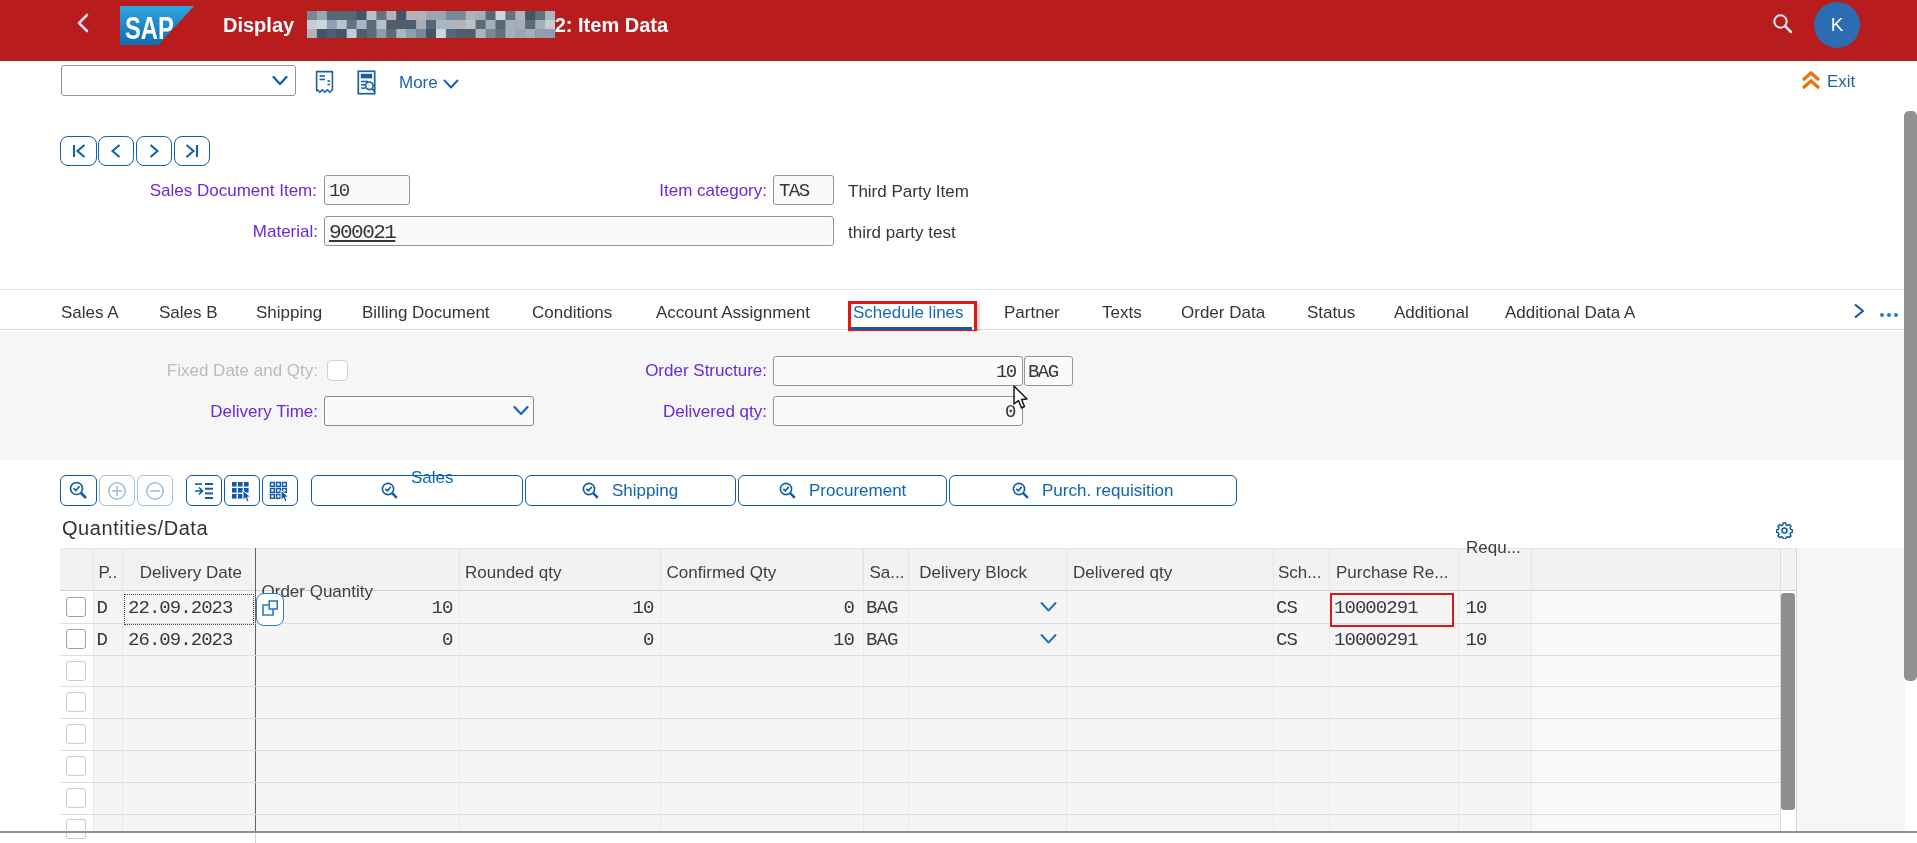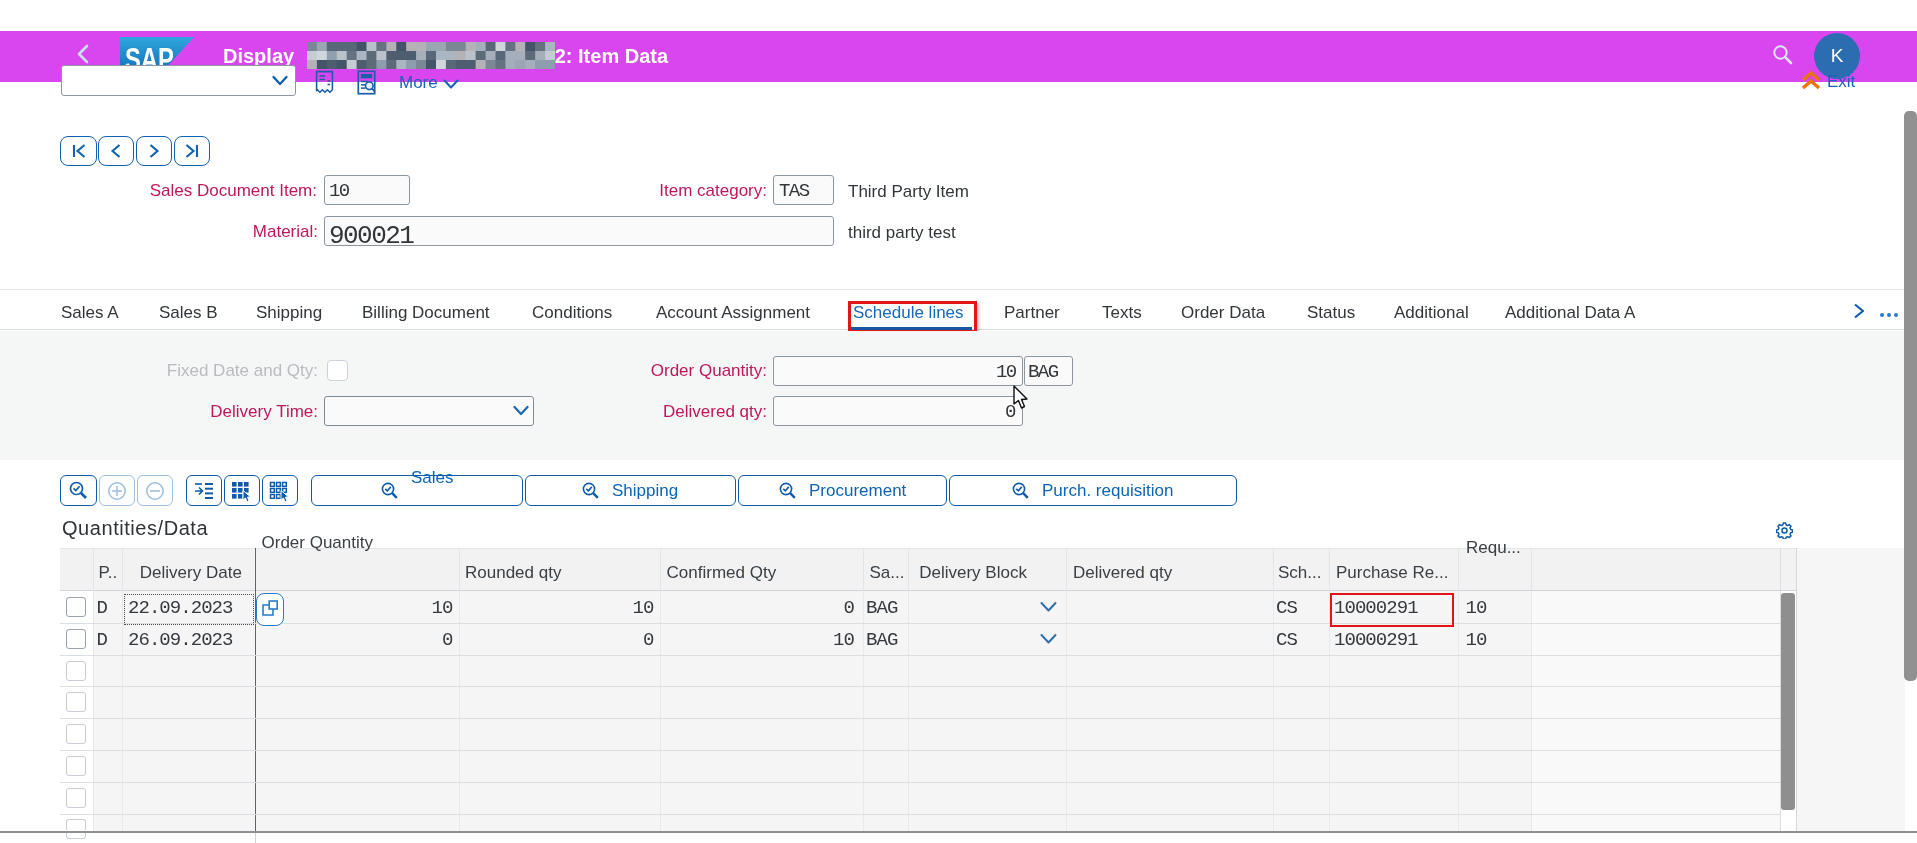--- a/index.html
+++ b/index.html
@@ -1,24 +1,24 @@
 <!DOCTYPE html>
 <html><head>
 <meta charset="utf-8">
 <style>
 html,body{margin:0;padding:0;background:#fff;}
 *{box-sizing:border-box;}
 #page{position:relative;width:1917px;height:843px;overflow:hidden;background:#fff;
  font-family:"Liberation Sans",sans-serif;-webkit-font-smoothing:antialiased;}
 .abs{position:absolute;}
-.lbl{position:absolute;color:#be185d;font-size:17px;line-height:17px;white-space:nowrap;text-align:right;}
+.lbl{position:absolute;color:#6d28d9;font-size:17px;line-height:17px;white-space:nowrap;text-align:right;}
 .val{font-family:"Liberation Mono",monospace;color:#32363a;letter-spacing:-1.55px;}
 .inp{position:absolute;background:#fafafa;border:1px solid #8d96a0;border-radius:3px;}
 
-#shell{position:absolute;left:0;top:0;width:1917px;height:51px;background:#d946ef;margin-top:31px;}
+#shell{position:absolute;left:0;top:0;width:1917px;height:61px;background:#b91c1c;}
 #shell .title{position:absolute;left:223px;top:11px;color:#fff;font-size:20px;font-weight:bold;white-space:nowrap;}
 
 .combo{position:absolute;left:61px;top:65px;width:235px;height:31px;border:1px solid #8d96a0;border-radius:3px;background:#fff;}
 
 .navb{position:absolute;top:136px;height:30px;background:#fff;border:1px solid #1061ae;border-radius:8px;}
 
 #tabbar{position:absolute;left:0;top:289px;width:1917px;height:41px;border-top:1px solid #e8e8e8;border-bottom:1px solid #d9d9d9;background:#fff;}
 .tab{position:absolute;top:13px;font-size:17px;color:#32363a;white-space:nowrap;}
 
 #panel{position:absolute;left:0;top:331px;width:1917px;height:129px;background:#f5f6f6;}
@@ -188,21 +188,21 @@
 
 <div class="lbl" style="left:117px;width:200px;top:182px;">Sales Document Item:</div>
 <div class="inp" style="left:324px;top:175px;width:86px;height:30px;"></div>
 <div class="val abs" style="left:329px;top:180px;font-size:19px;">10</div>
 <div class="lbl" style="left:567px;width:200px;top:182px;">Item category:</div>
 <div class="inp" style="left:773px;top:175px;width:61px;height:30px;"></div>
 <div class="val abs" style="left:779px;top:180px;font-size:19px;text-align:right;">TAS</div>
 <div class="abs" style="left:848px;top:182px;color:#32363a;font-size:17px;">Third Party Item</div>
 <div class="lbl" style="left:118px;width:200px;top:223px;">Material:</div>
 <div class="inp" style="left:324px;top:216px;width:510px;height:30px;"></div>
-<div class="val abs" style="left:329px;top:221px;font-size:26px;">900021</div>
+<div class="val abs" style="left:329px;top:221px;font-size:21px;text-decoration:underline;">900021</div>
 <div class="abs" style="left:848px;top:223px;color:#32363a;font-size:17px;">third party test</div>
 
 <div id="tabbar">
   <div class="tab" style="left:61px;">Sales A</div>
   <div class="tab" style="left:159px;">Sales B</div>
   <div class="tab" style="left:256px;">Shipping</div>
   <div class="tab" style="left:362px;">Billing Document</div>
   <div class="tab" style="left:532px;">Conditions</div>
   <div class="tab" style="left:656px;">Account Assignment</div>
   <div class="tab" style="left:853px;color:#1668b8;">Schedule lines</div>
@@ -220,21 +220,21 @@
         <circle cx="3" cy="3" r="2" fill="#2a7ac9"></circle>
         <circle cx="10" cy="3" r="2" fill="#2a7ac9"></circle>
         <circle cx="17" cy="3" r="2" fill="#2a7ac9"></circle>
       </svg>
 </div>
 <div class="abs" style="left:848px;top:301px;width:129px;height:32px;border:3px solid #e21616;box-shadow:2px 2px 3px rgba(0,0,0,.25);"></div>
 
 <div id="panel"></div>
 <div class="lbl" style="left:118px;width:200px;top:362px;color:#b8bcc1;">Fixed Date and Qty:</div>
 <div class="abs" style="left:327px;top:360px;width:21px;height:21px;background:#fff;border:1.5px solid #ccd2d9;border-radius:4px;"></div>
-<div class="lbl" style="left:567px;width:200px;top:362px;">Order Quantity:</div>
+<div class="lbl" style="left:567px;width:200px;top:362px;">Order Structure:</div>
 <div class="inp" style="left:773px;top:356px;width:250px;height:30px;"></div>
 <div class="val abs" style="left:996px;top:361px;font-size:19px;">10</div>
 <div class="inp" style="left:1024px;top:356px;width:49px;height:30px;"></div>
 <div class="val abs" style="left:1028px;top:361px;font-size:19px;">BAG</div>
 <div class="lbl" style="left:118px;width:200px;top:403px;">Delivery Time:</div>
 <div class="inp" style="left:324px;top:396px;width:210px;height:30px;border-color:#7f8a95;"></div>
 <svg class="abs" style="left:513px;top:405px" width="16" height="12" viewBox="0 0 16 12">
       <path d="M1.5 2 L8 9 L14.5 2" fill="none" stroke="#1668b8" stroke-width="2.2" stroke-linecap="round" stroke-linejoin="round"></path>
     </svg>
 <div class="lbl" style="left:567px;width:200px;top:403px;">Delivered qty:</div>
@@ -370,21 +370,21 @@
 <div class="abs" style="left:1781px;top:593px;width:14px;height:217px;background:#8f8f8f;border-radius:3px;"></div>
 <div class="hline" style="top:622.5px;"></div>
 <div class="hline" style="top:654.5px;"></div>
 <div class="hline" style="top:686.4px;"></div>
 <div class="hline" style="top:718.2px;"></div>
 <div class="hline" style="top:750.0px;"></div>
 <div class="hline" style="top:781.8px;"></div>
 <div class="hline" style="top:813.6px;"></div>
 <div class="hcell" style="left:98.6px;top:563px;">P..</div>
 <div class="hcell" style="left:127.8px;top:563px;margin-left:12px;">Delivery Date</div>
-<div class="hcell" style="left:261.5px;top:533px;">Order Quantity</div>
+<div class="hcell" style="left:261.5px;top:582px;">Order Quantity</div>
 <div class="hcell" style="left:465px;top:563px;">Rounded qty</div>
 <div class="hcell" style="left:666.6px;top:563px;">Confirmed Qty</div>
 <div class="hcell" style="left:869.4px;top:563px;">Sa...</div>
 <div class="hcell" style="left:919.2px;top:563px;">Delivery Block</div>
 <div class="hcell" style="left:1073px;top:563px;">Delivered qty</div>
 <div class="hcell" style="left:1278px;top:563px;">Sch...</div>
 <div class="hcell" style="left:1336px;top:563px;">Purchase Re...</div>
 <div class="hcell" style="left:1466px;top:538px;">Requ...</div>
 <div class="cbx" style="left:66px;top:597px;"></div>
 <div class="cbx" style="left:66px;top:629px;"></div>

